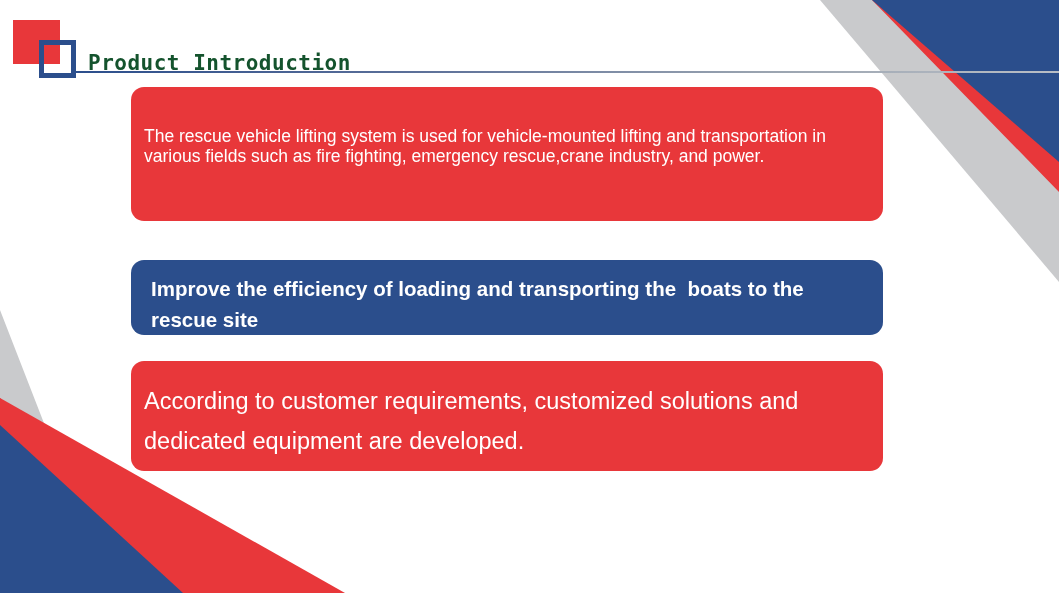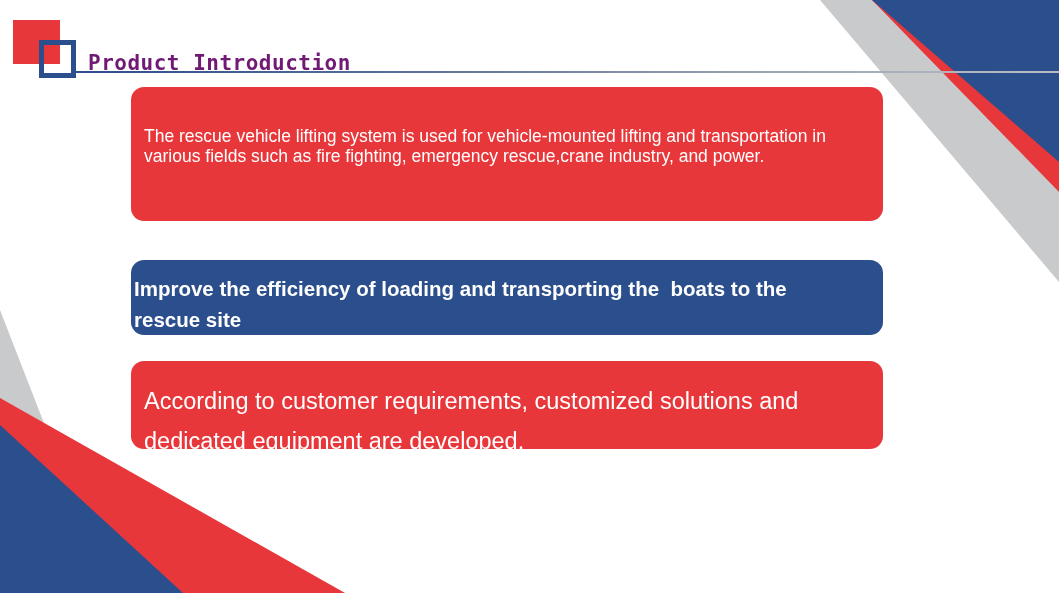--- a/index.html
+++ b/index.html
@@ -55,21 +55,21 @@
     box-sizing: content-box;
   }
   .page-title {
     position: absolute;
     left: 88px;
     top: 37px;
     font-family: "DejaVu Sans Mono", "Liberation Mono", monospace;
     font-size: 21px;
     font-weight: 700;
     letter-spacing: 0.5px;
-    color: #701a75;
+    color: #14532d;
     white-space: pre;
   }
   .title-rule {
     position: absolute;
     left: 72px;
     top: 71px;
     width: 987px;
     height: 2px;
     background: linear-gradient(to right, #2B4E8C 0%, #5c7099 35%, #9aa4b0 70%, #b9bec6 100%);
   }
@@ -89,25 +89,25 @@
     background: #2B4E8C;
   }
   .box-1 {
     top: 87px;
     height: 134px;
     padding: 39px 33px 0 13px;
   }
   .box-2 {
     top: 260px;
     height: 75px;
-    padding: 13px 30px 0 3px;
+    padding: 13px 30px 0 20px;
   }
   .box-3 {
     top: 361px;
-    height: 88px;
+    height: 110px;
     padding: 20px 30px 7px 13px;
   }
   .box-text {
     color: #ffffff;
     margin: 0;
   }
   .text-regular {
     font-size: 17.5px;
     line-height: 20px;
     font-weight: 400;

